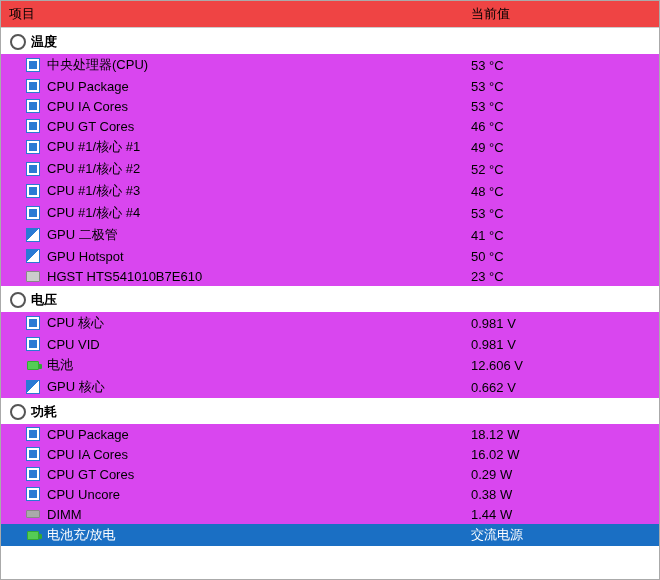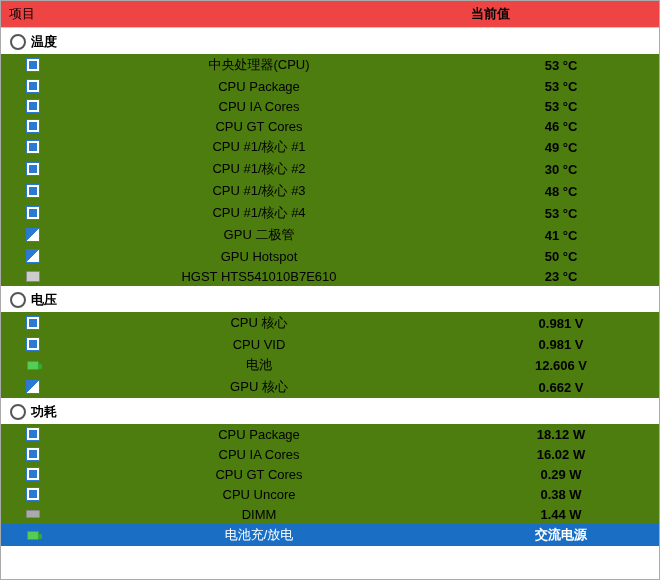--- a/index.html
+++ b/index.html
@@ -31,21 +31,20 @@
       color: #000;
     }
     .header-row .col-value {
       width: 180px;
       color: #000;
     }
     .scroll-area {
       flex: 1;
       overflow-y: auto;
       overflow-x: hidden;
-      text-align: center;
     }
     .scroll-area::-webkit-scrollbar {
       width: 16px;
     }
     .scroll-area::-webkit-scrollbar-track {
       background: #f0f0f0;
       border-left: 1px solid #ccc;
     }
     .scroll-area::-webkit-scrollbar-thumb {
       background: #c0c0c0;
@@ -56,21 +55,21 @@
       align-items: center;
       padding: 3px 8px;
       background: #fff;
       font-weight: bold;
       margin-top: 2px;
     }
     .data-row {
       display: flex;
       align-items: center;
       padding: 2px 8px 2px 24px;
-      background: #4d7c0f;
+      background: #d946ef;
     }
     .data-row.highlighted {
       background: #1a6fc4;
       color: #fff;
     }
     .data-row.highlighted .col-name,
     .data-row.highlighted .col-value {
       color: #fff;
     }
     .row-icon {
@@ -86,21 +85,20 @@
       flex: 1;
       color: #000;
       white-space: nowrap;
       overflow: hidden;
       text-overflow: ellipsis;
     }
     .col-value {
       width: 180px;
       color: #000;
       white-space: nowrap;
-      font-weight: bold;
     }
   </style>
 </head>
 <body>
 
 <div class="container">
   <div class="header-row">
     <span class="col-name">项目</span>
     <span class="col-value">当前值</span>
   </div>
@@ -156,21 +154,21 @@
         <span class="col-name">CPU #1/核心 #1</span>
         <span class="col-value">49 °C</span>
       </div>
       <div class="data-row">
         <span class="row-icon">
           <span style="display: inline-block; width: 14px; height: 14px; border: 1.5px solid rgb(42, 122, 212); background: rgb(255, 255, 255); position: relative;">
             <span style="position: absolute; inset: 2px; background: rgb(42, 122, 212);"></span>
           </span>
         </span>
         <span class="col-name">CPU #1/核心 #2</span>
-        <span class="col-value">30 °C</span>
+        <span class="col-value">52 °C</span>
       </div>
       <div class="data-row">
         <span class="row-icon">
           <span style="display: inline-block; width: 14px; height: 14px; border: 1.5px solid rgb(42, 122, 212); background: rgb(255, 255, 255); position: relative;">
             <span style="position: absolute; inset: 2px; background: rgb(42, 122, 212);"></span>
           </span>
         </span>
         <span class="col-name">CPU #1/核心 #3</span>
         <span class="col-value">48 °C</span>
       </div>

